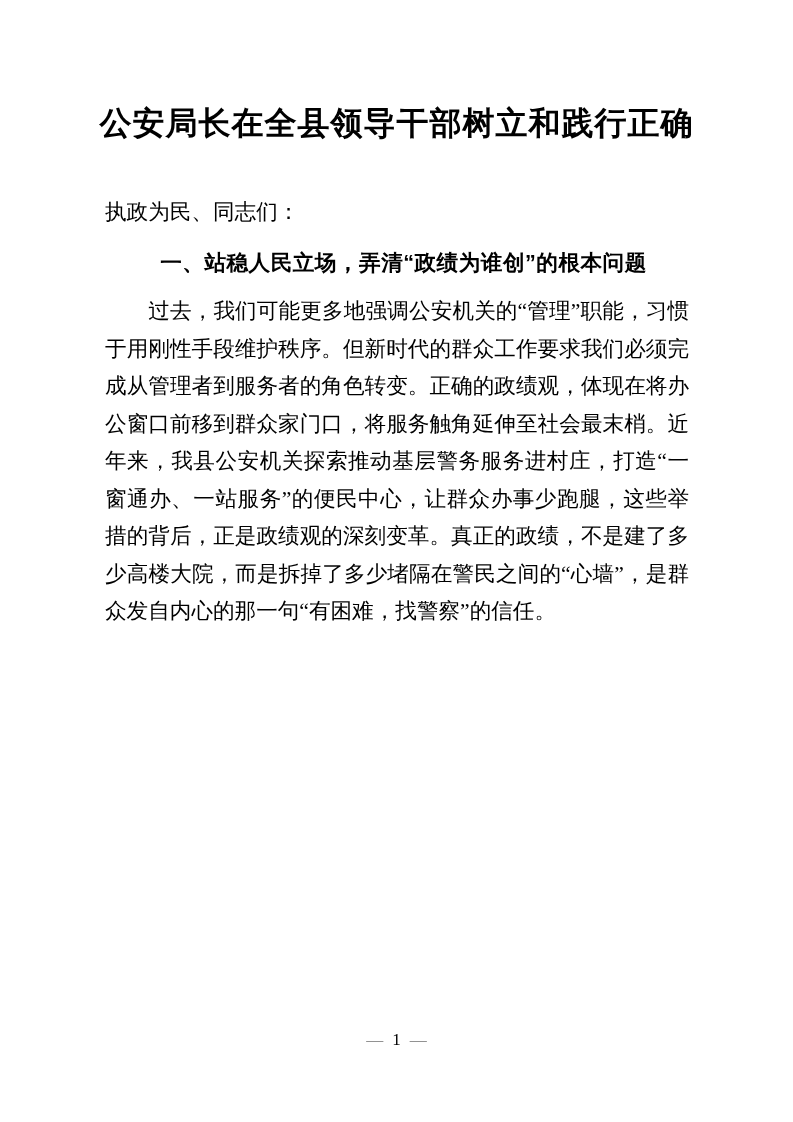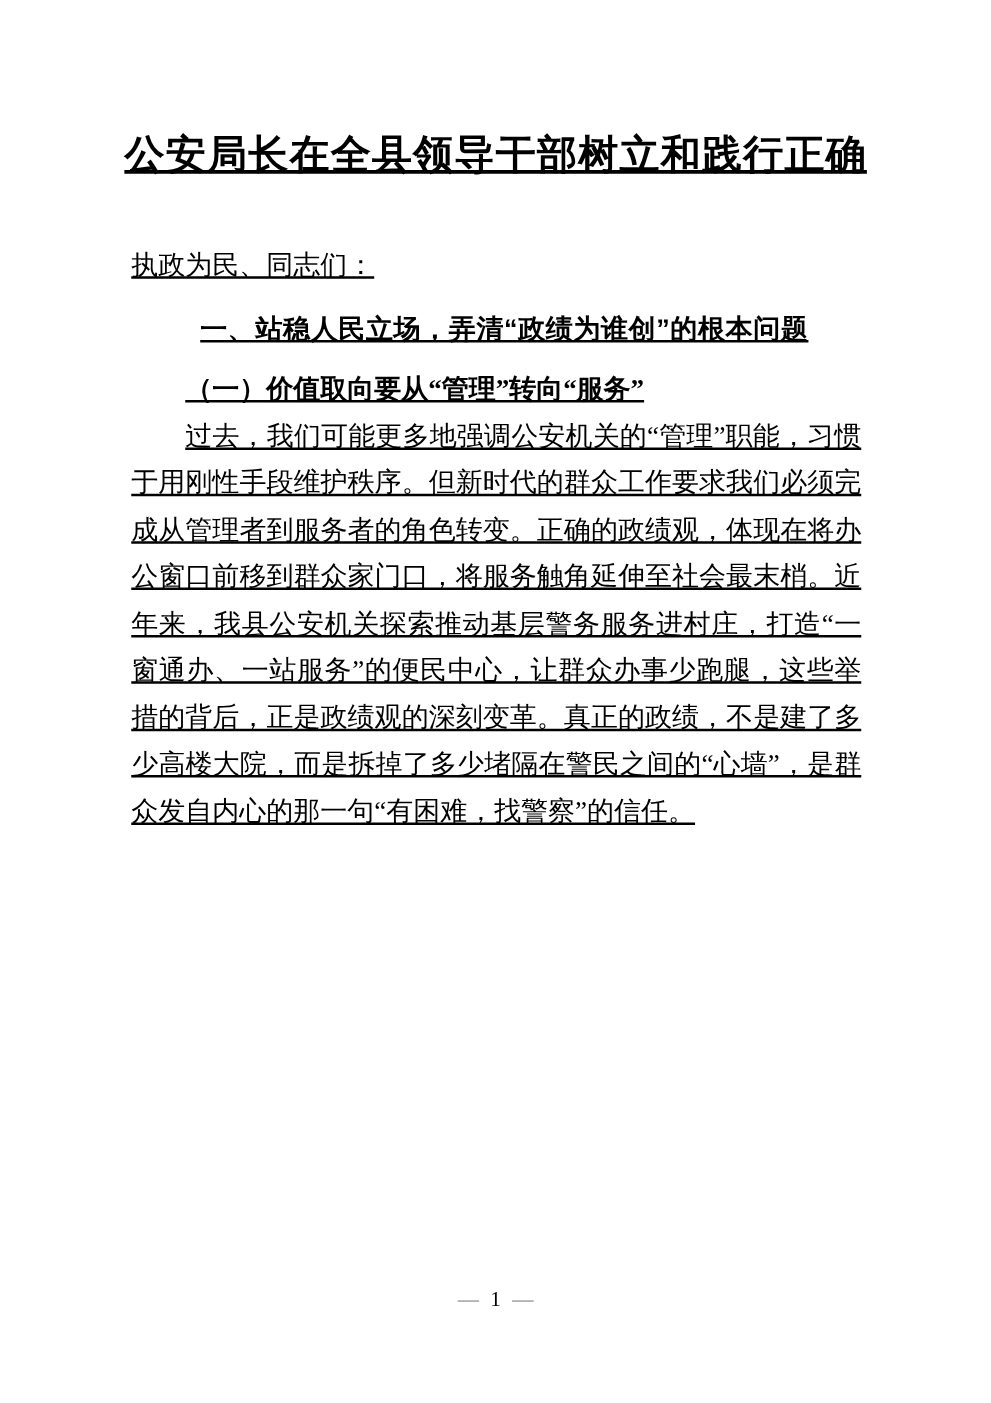--- a/index.html
+++ b/index.html
@@ -8,21 +8,20 @@
     background: #ffffff;
   }
   .page {
     position: relative;
     width: 793px;
     height: 1122px;
     background: #ffffff;
     color: #000000;
     overflow: hidden;
     font-family: "Liberation Serif", "DejaVu Serif", serif;
-    text-decoration: underline;
   }
   .doc-title {
     margin: 97px 50px 0 50px;
     text-align: center;
     font-family: "Liberation Sans", "DejaVu Sans", sans-serif;
     font-weight: 700;
     font-size: 32px;
     line-height: 52px;
     letter-spacing: 1px;
   }
@@ -83,21 +82,20 @@
 
 <div class="page">
 
   <h1 class="doc-title">
     <span class="title-line">公安局长在全县领导干部树立和践行正确</span>
   </h1>
 
   <div class="doc-body">
     <p class="salutation">执政为民、同志们：</p>
     <h2 class="section-heading">一、站稳人民立场，弄清“政绩为谁创”的根本问题</h2>
-    <h3 class="subsection-heading">（一）价值取向要从“管理”转向“服务”</h3>
     <p class="para">过去，我们可能更多地强调公安机关的“管理”职能，习惯于用刚性手段维护秩序。但新时代的群众工作要求我们必须完成从管理者到服务者的角色转变。正确的政绩观，体现在将办公窗口前移到群众家门口，将服务触角延伸至社会最末梢。近年来，我县公安机关探索推动基层警务服务进村庄，打造“一窗通办、一站服务”的便民中心，让群众办事少跑腿，这些举措的背后，正是政绩观的深刻变革。真正的政绩，不是建了多少高楼大院，而是拆掉了多少堵隔在警民之间的“心墙”，是群众发自内心的那一句“有困难，找警察”的信任。</p>
   </div>
 
   <div class="page-footer">
     <span class="footer-dash">—</span><span class="page-number">1</span><span class="footer-dash">—</span>
   </div>
 
 </div>
 
 </body></html>

